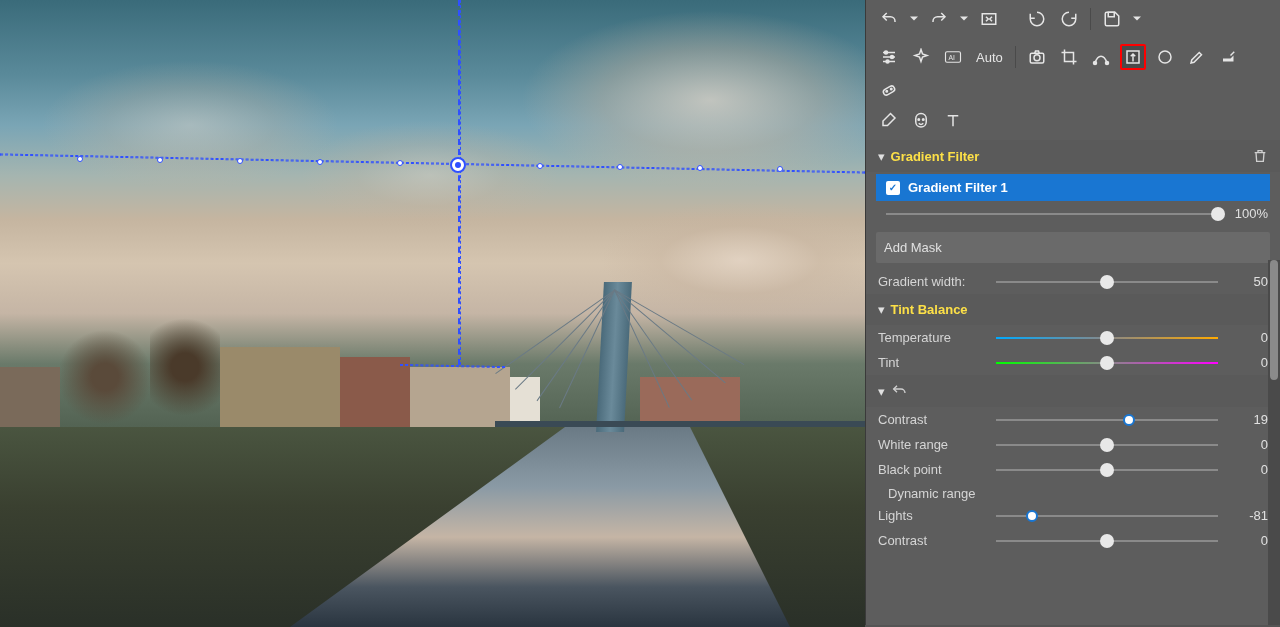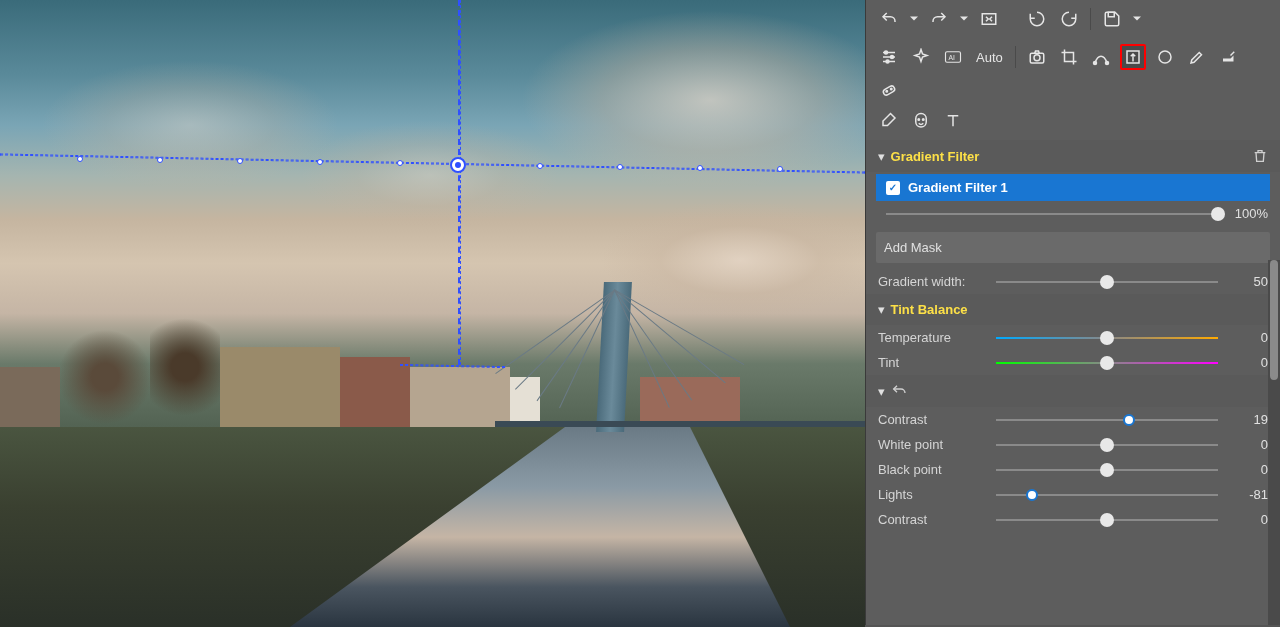--- a/index.html
+++ b/index.html
@@ -576,33 +576,34 @@
           </span>
         </div>
         <div class="slider-row">
           <div class="slider-label">Contrast</div>
           <div class="slider-track">
             <div class="slider-thumb ring" style="left:60%"></div>
           </div>
           <div class="slider-value">19</div>
         </div>
         <div class="slider-row">
-          <div class="slider-label">White point</div>
+          <div class="slider-label">White range</div>
           <div class="slider-track">
             <div class="slider-thumb" style="left:50%"></div>
           </div>
           <div class="slider-value">0</div>
         </div>
         <div class="slider-row">
           <div class="slider-label">Black point</div>
           <div class="slider-track">
             <div class="slider-thumb" style="left:50%"></div>
           </div>
           <div class="slider-value">0</div>
         </div>
+        <div class="sub-label">Dynamic range</div>
         <div class="slider-row">
           <div class="slider-label">Lights</div>
           <div class="slider-track">
             <div class="slider-thumb ring" style="left:16%"></div>
           </div>
           <div class="slider-value">-81</div>
         </div>
         <div class="slider-row">
           <div class="slider-label">Contrast</div>
           <div class="slider-track">

